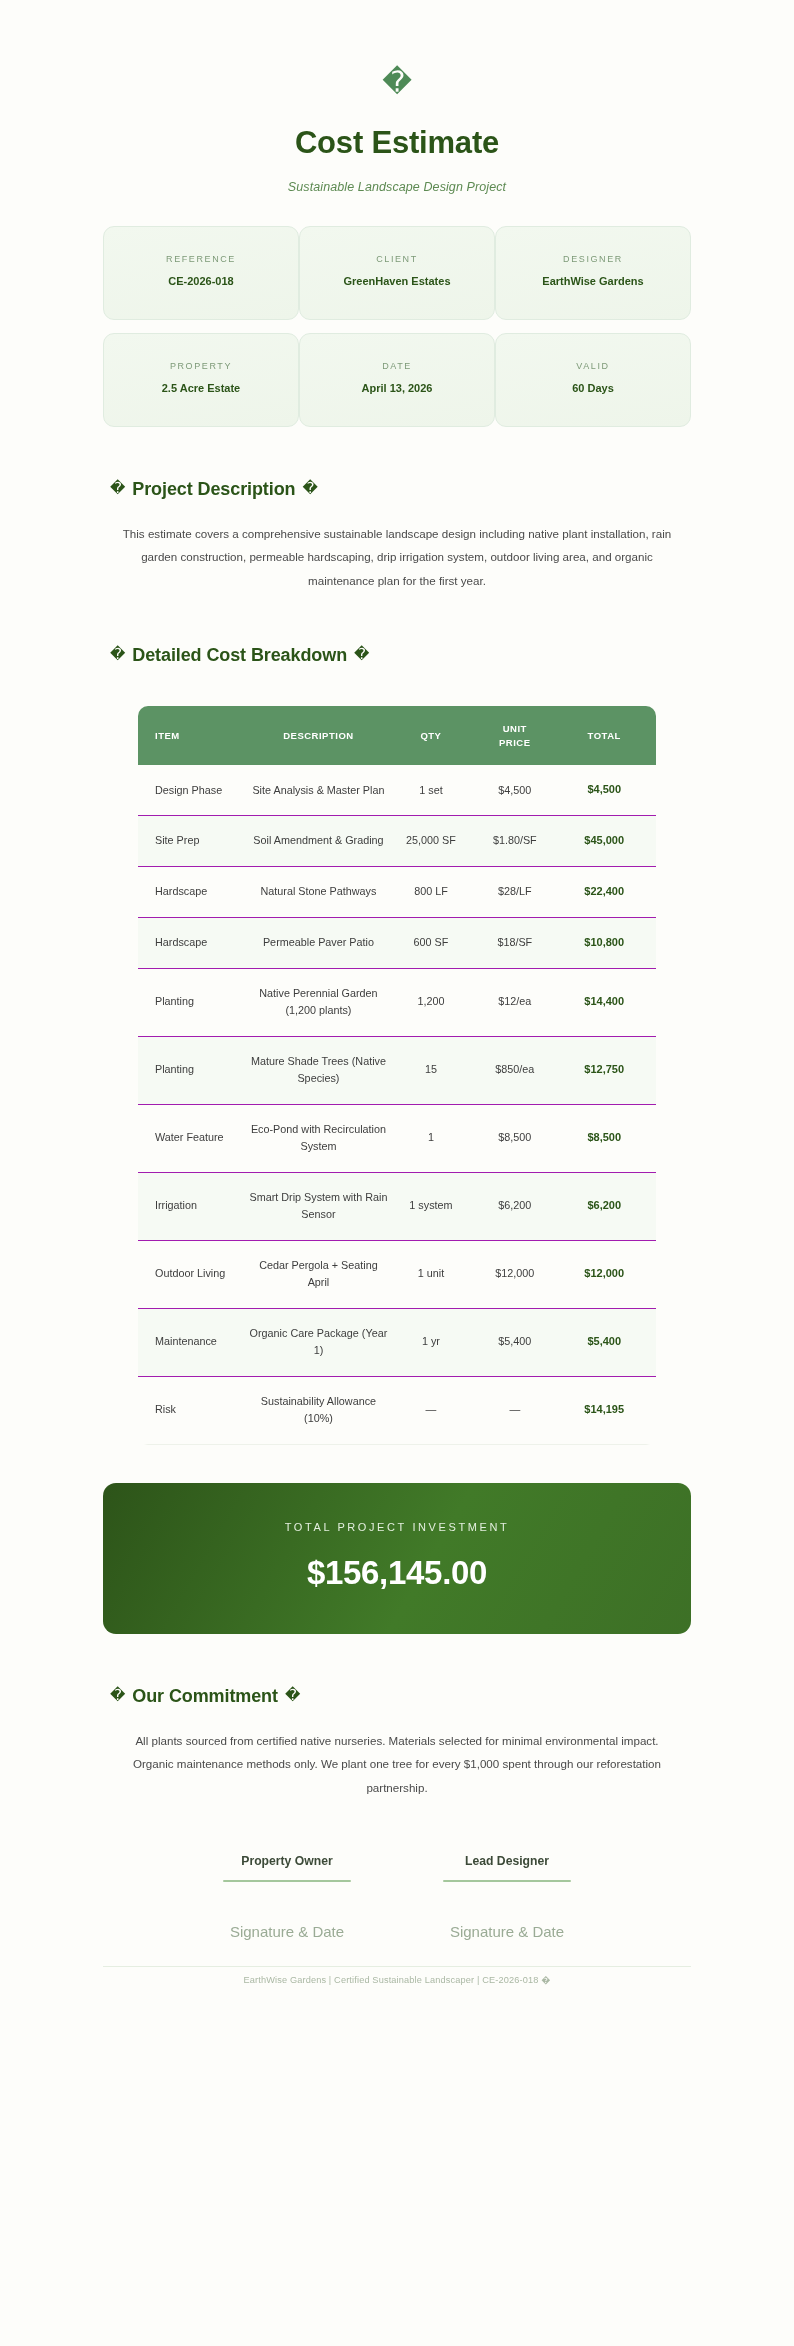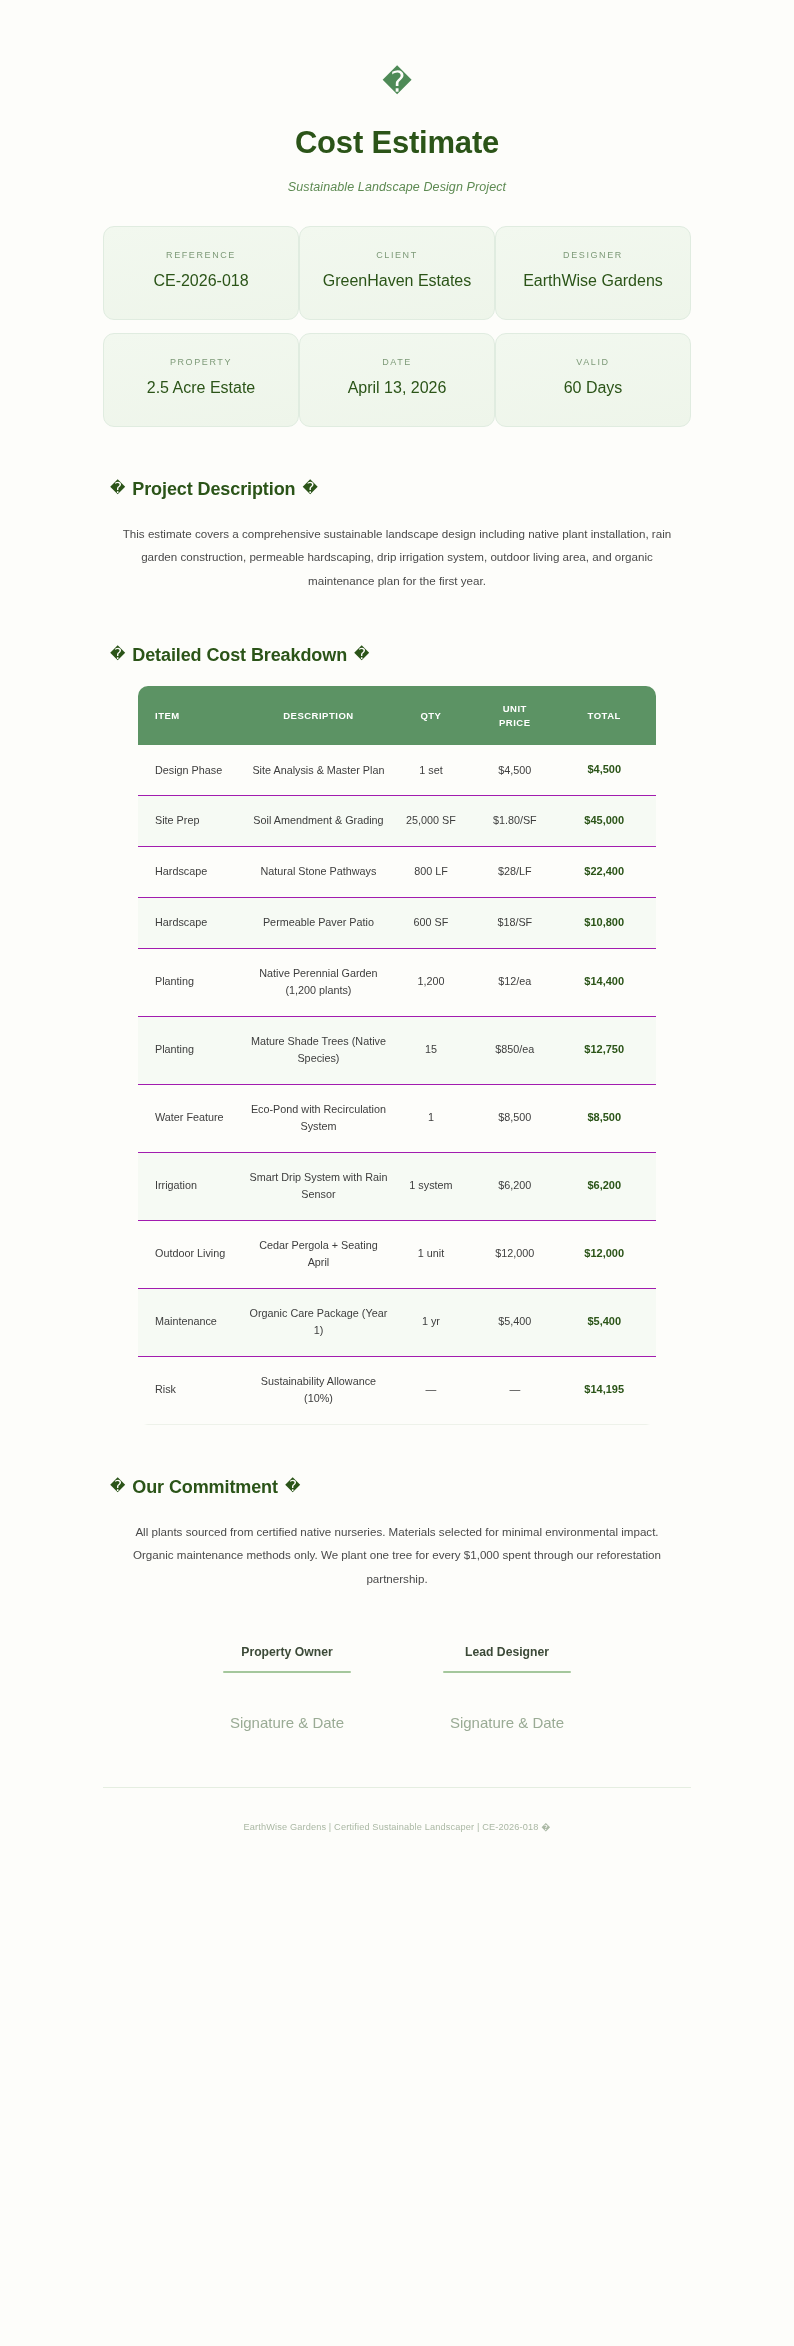--- a/index.html
+++ b/index.html
@@ -75,22 +75,22 @@
     justify-content: center;
   }
   .card-label {
     font-size: 9px;
     letter-spacing: 1.6px;
     color: #7d9a78;
     text-transform: uppercase;
     margin-bottom: 9px;
   }
   .card-value {
-    font-size: 16px;
-    font-weight: normal;
+    font-size: 11px;
+    font-weight: bold;
     color: #2b5418;
     line-height: 1.55;
   }
 
   
   .section-heading {
     font-size: 18px;
     font-weight: bold;
     color: #2b5418;
     margin-top: 52px;
@@ -110,21 +110,21 @@
     margin-top: 22px;
     text-align: center;
     font-size: 11.6px;
     line-height: 2.05;
     color: #4a4a4a;
     padding: 0 18px;
   }
 
   
   .table-wrap {
-    margin-top: 20px;
+    margin-top: 40px;
     width: 518px;
     margin-left: auto;
     margin-right: auto;
     border-radius: 10px;
     overflow: hidden;
     background: #fdfdfa;
   }
   table.cost {
     width: 100%;
     border-collapse: collapse;
@@ -215,23 +215,23 @@
     border-radius: 2px;
   }
   .sig-caption {
     margin-top: 41px;
     font-size: 15px;
     color: #9aab95;
   }
 
   
   .footer {
-    margin-top: 56px;
+    margin-top: 26px;
     border-top: 1px solid #e5eee1;
-    padding-top: 32px;
+    padding-top: 6px;
     text-align: center;
     font-size: 9.2px;
     color: #aab8a4;
     letter-spacing: 0.15px;
   }
 </style>
 </head>
 <body>
 
 <div class="page">
@@ -374,20 +374,24 @@
             <td class="c-qty">—</td>
             <td class="c-unit">—</td>
             <td class="c-total">$14,195</td>
           </tr>
         </tbody>
     </table>
   </div>
 
   <div class="wrap">
 
+    <div class="total-banner">
+      <div class="total-label">TOTAL PROJECT INVESTMENT</div>
+      <div class="total-amount">$156,145.00</div>
+    </div>
 
     <h2 class="section-heading">
       <span class="deco">�</span><span>Our Commitment</span><span class="deco">�</span>
     </h2>
     <p class="body-copy">All plants sourced from certified native nurseries. Materials selected for minimal environmental impact. Organic maintenance methods only. We plant one tree for every $1,000 spent through our reforestation partnership.</p>
 
     <div class="signatures">
       <div class="sig-block">
         <div class="sig-role">Property Owner</div>
         <div class="sig-line"></div>

